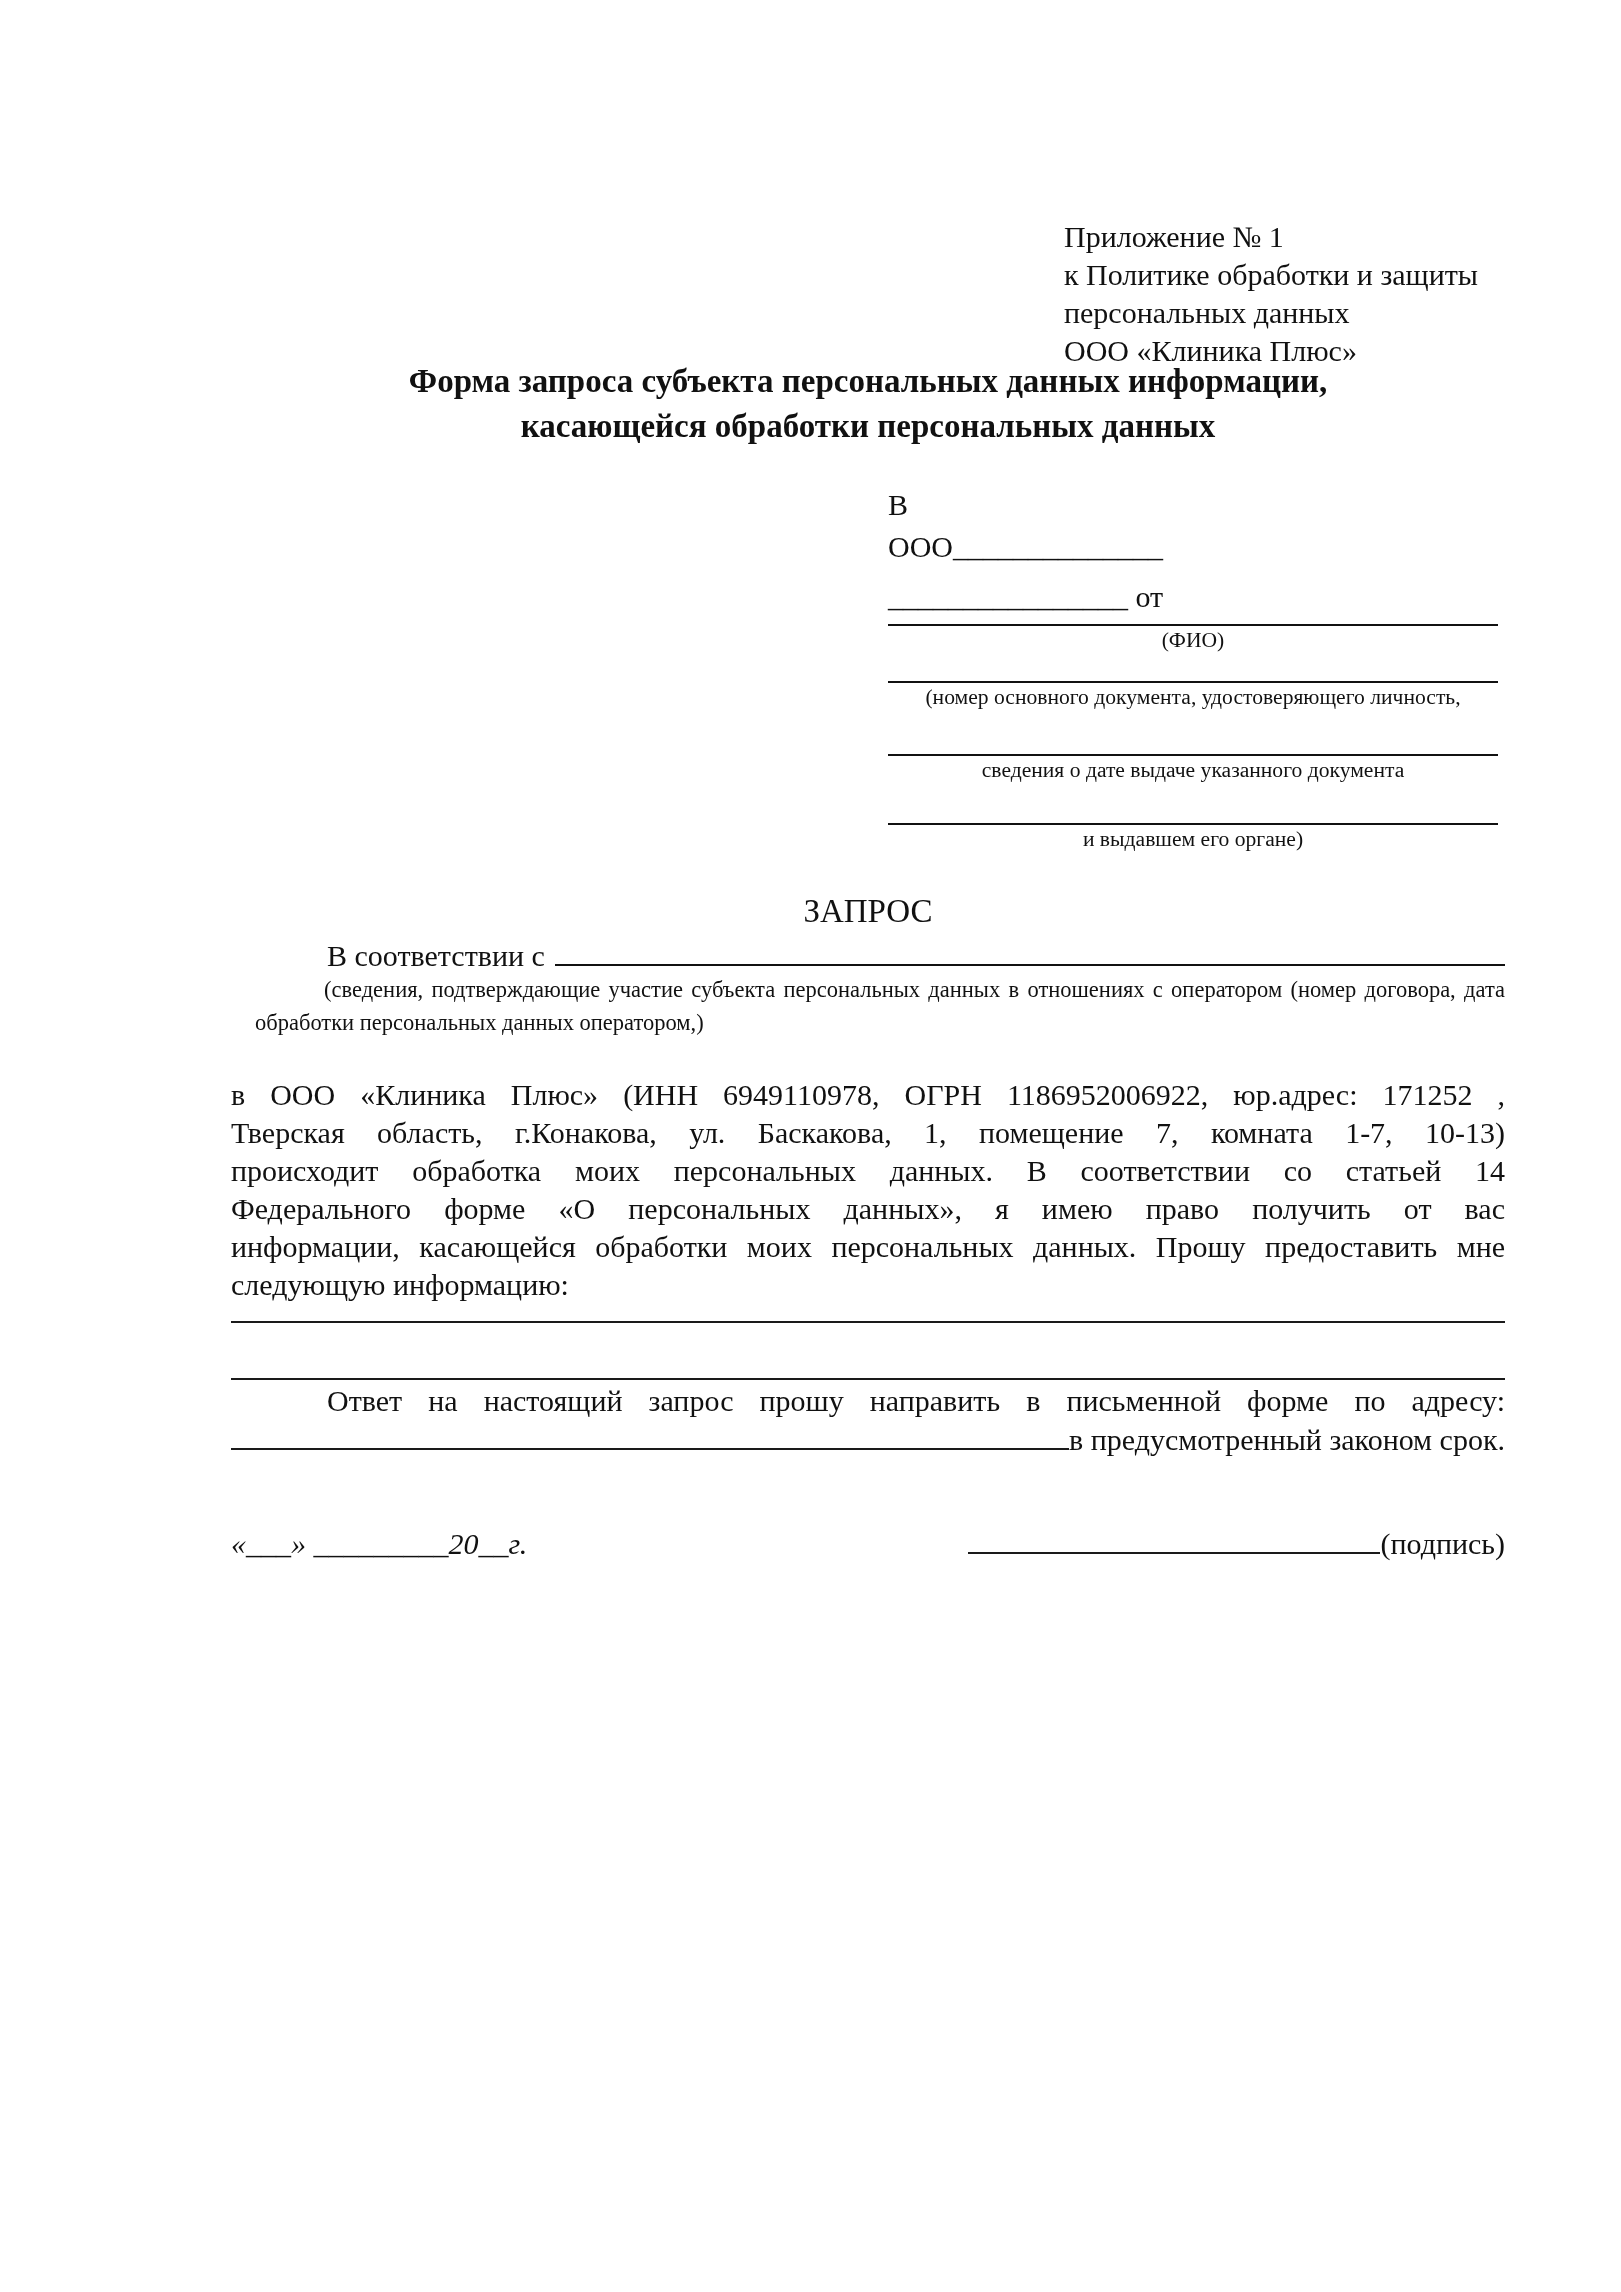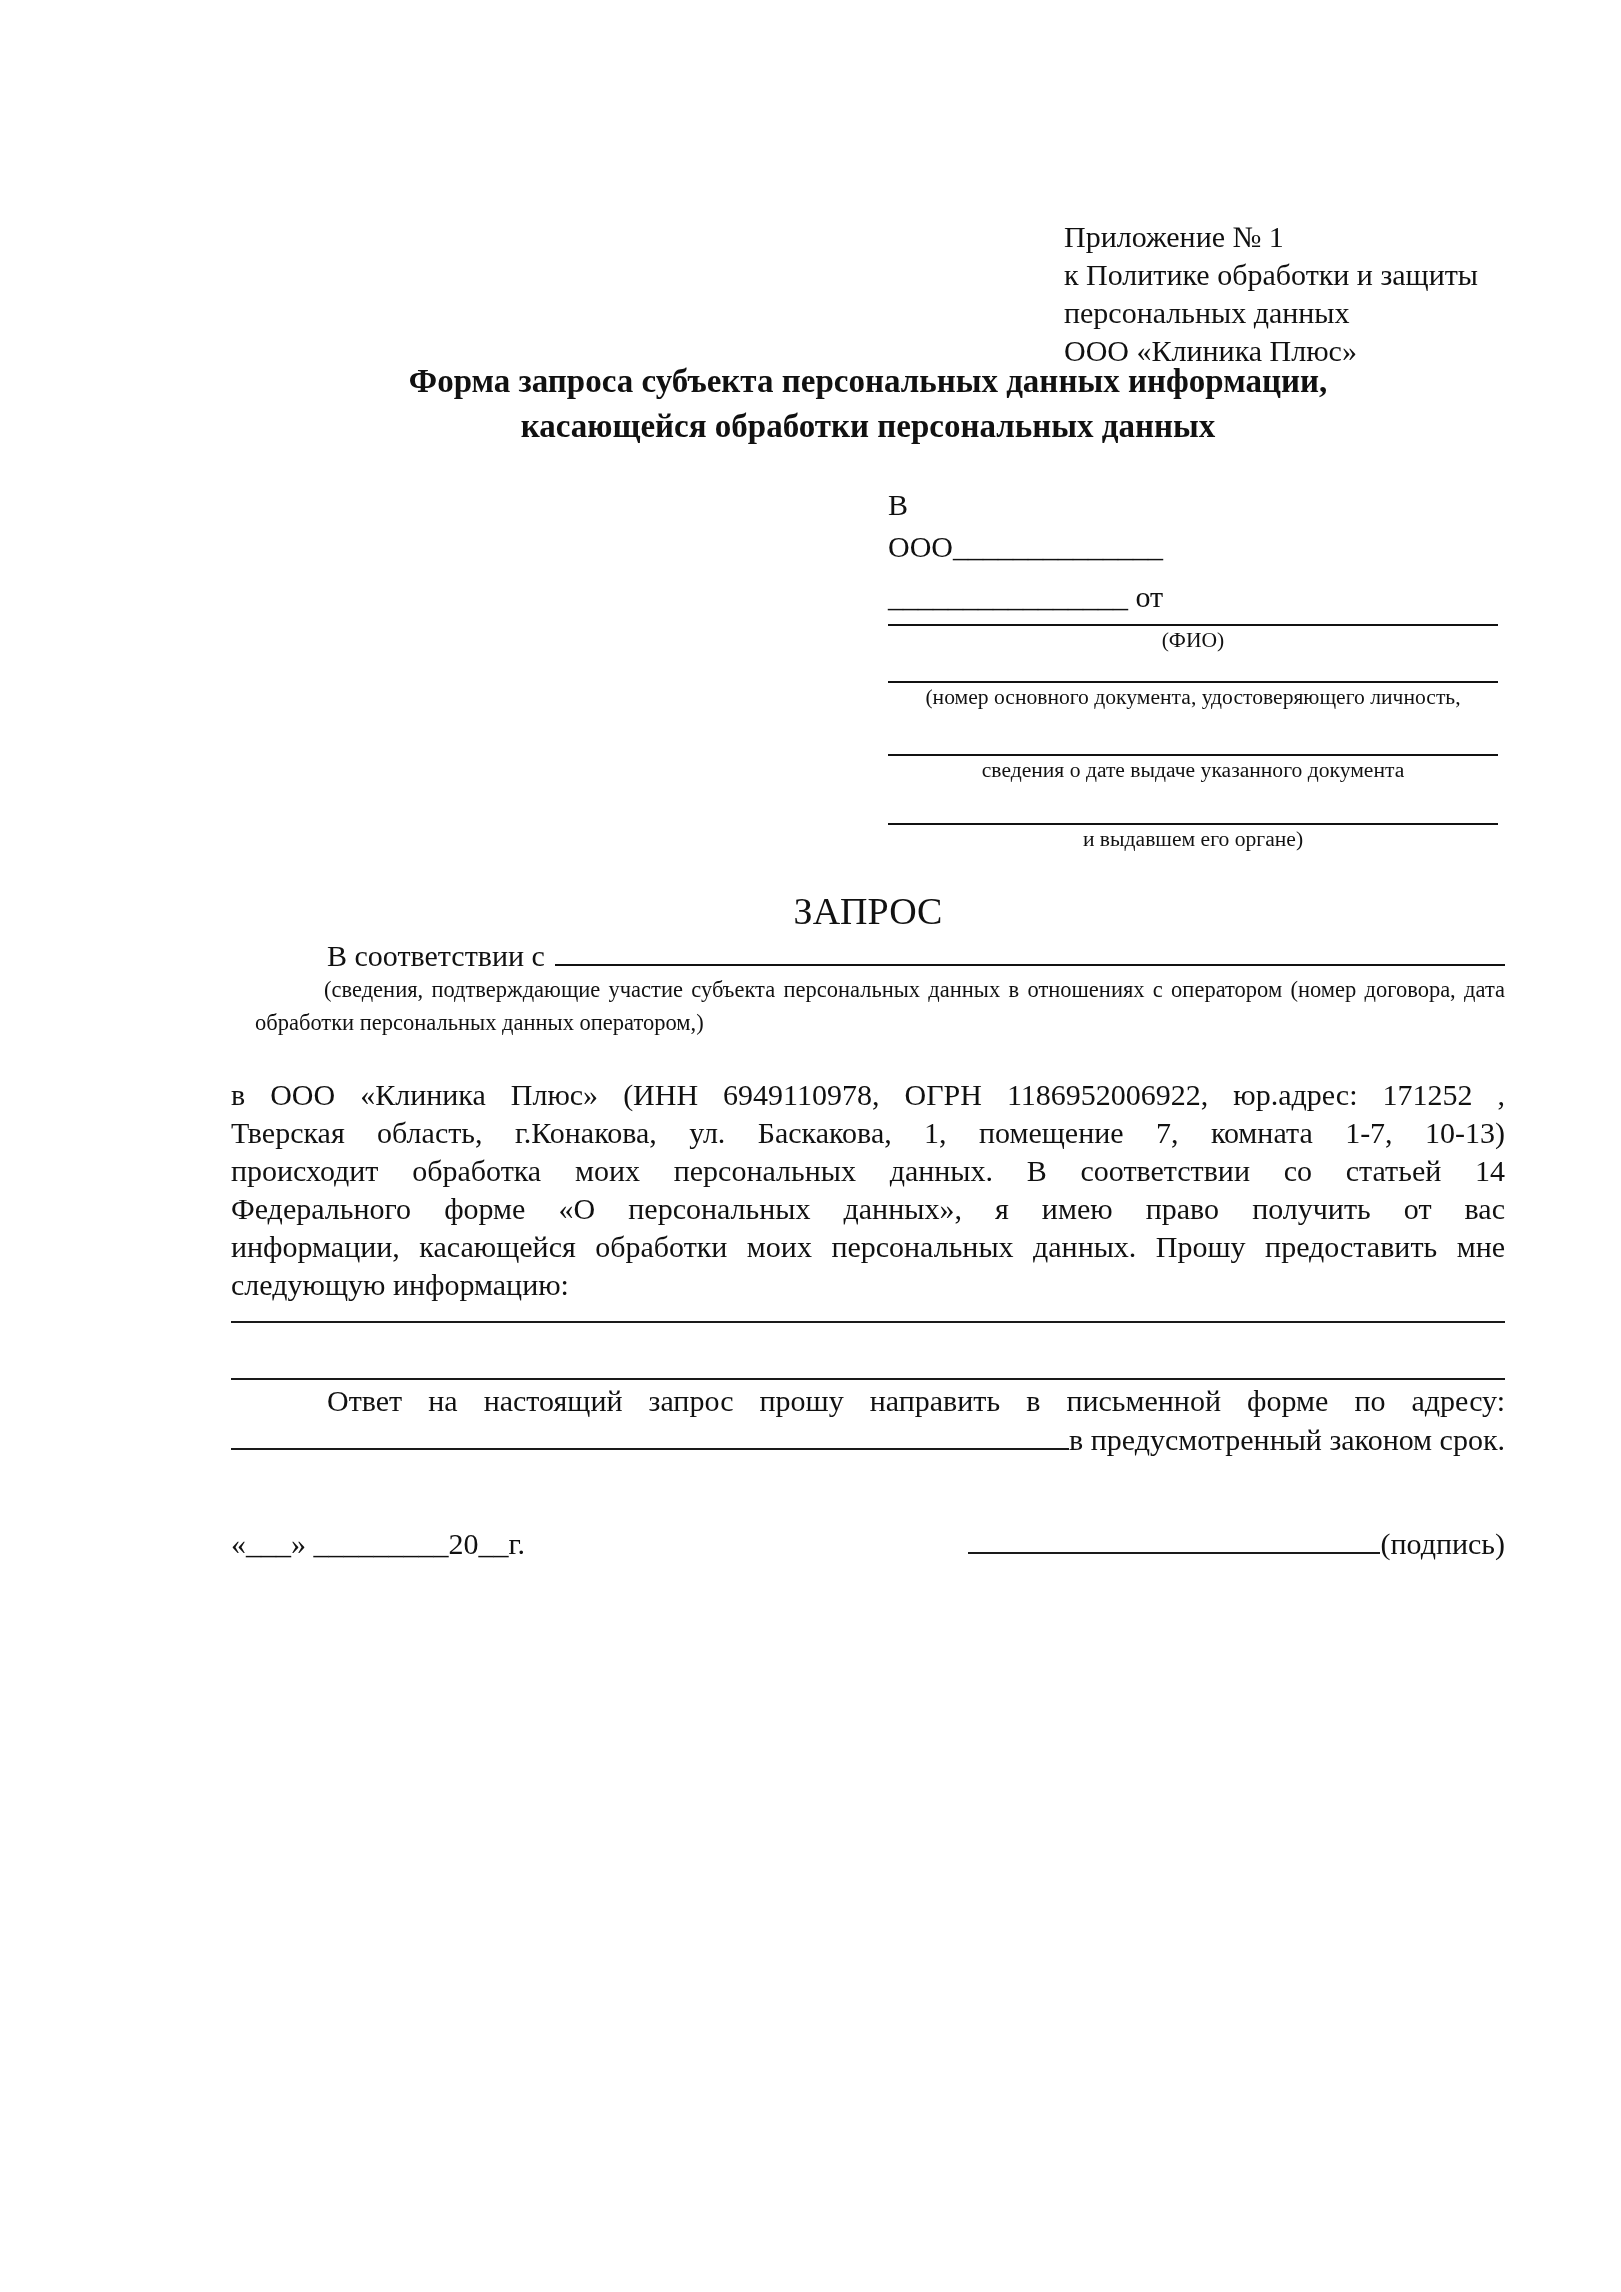--- a/index.html
+++ b/index.html
@@ -56,21 +56,21 @@
   .rule-doc1 { top: 201px; }
   .cap-doc1  { top: 205px; }
   .rule-doc2 { top: 274px; }
   .cap-doc2  { top: 278px; }
   .rule-doc3 { top: 343px; }
   .cap-doc3  { top: 347px; }
   
   .request-heading {
     position: absolute;
     left: 231px; top: 892px; width: 1274px;
-    text-align: center; font-size: 38px; line-height: 39px;
+    text-align: center; font-size: 33px; line-height: 39px;
   }
   .intro-row {
     position: absolute;
     left: 231px; top: 931px; width: 1274px;
     display: flex; align-items: baseline;
     font-size: 30px; line-height: 39px;
     padding-left: 0;
   }
   .intro-row .intro-label { white-space: nowrap; padding-left: 96px; }
   .intro-row .fill { flex: 1 1 auto; border-bottom: 2px solid #111; height: 33px; margin-left: 9.8px; }
@@ -111,21 +111,21 @@
   }
   .reply-address-row .fill { flex: 1 1 auto; border-bottom: 2.9px solid #1a1a1a; height: 32px; }
   .reply-address-row .suffix { white-space: nowrap; }
   
   .footer-row {
     position: absolute;
     left: 231px; top: 1521px; width: 1274px;
     display: flex; justify-content: space-between; align-items: baseline;
     font-size: 30px; line-height: 39px;
   }
-  .footer-row .date { white-space: nowrap; }
+  .footer-row .date { white-space: nowrap; font-style: italic; }
   .sig-group { display: flex; align-items: baseline; }
   .sig-group .fill { width: 412px; border-bottom: 2.9px solid #1a1a1a; height: 31px; }
   .sig-group .sig-caption { white-space: nowrap; }
 </style>
 </head>
 <body>
 
 <div class="page">
 
   <div class="appendix">

